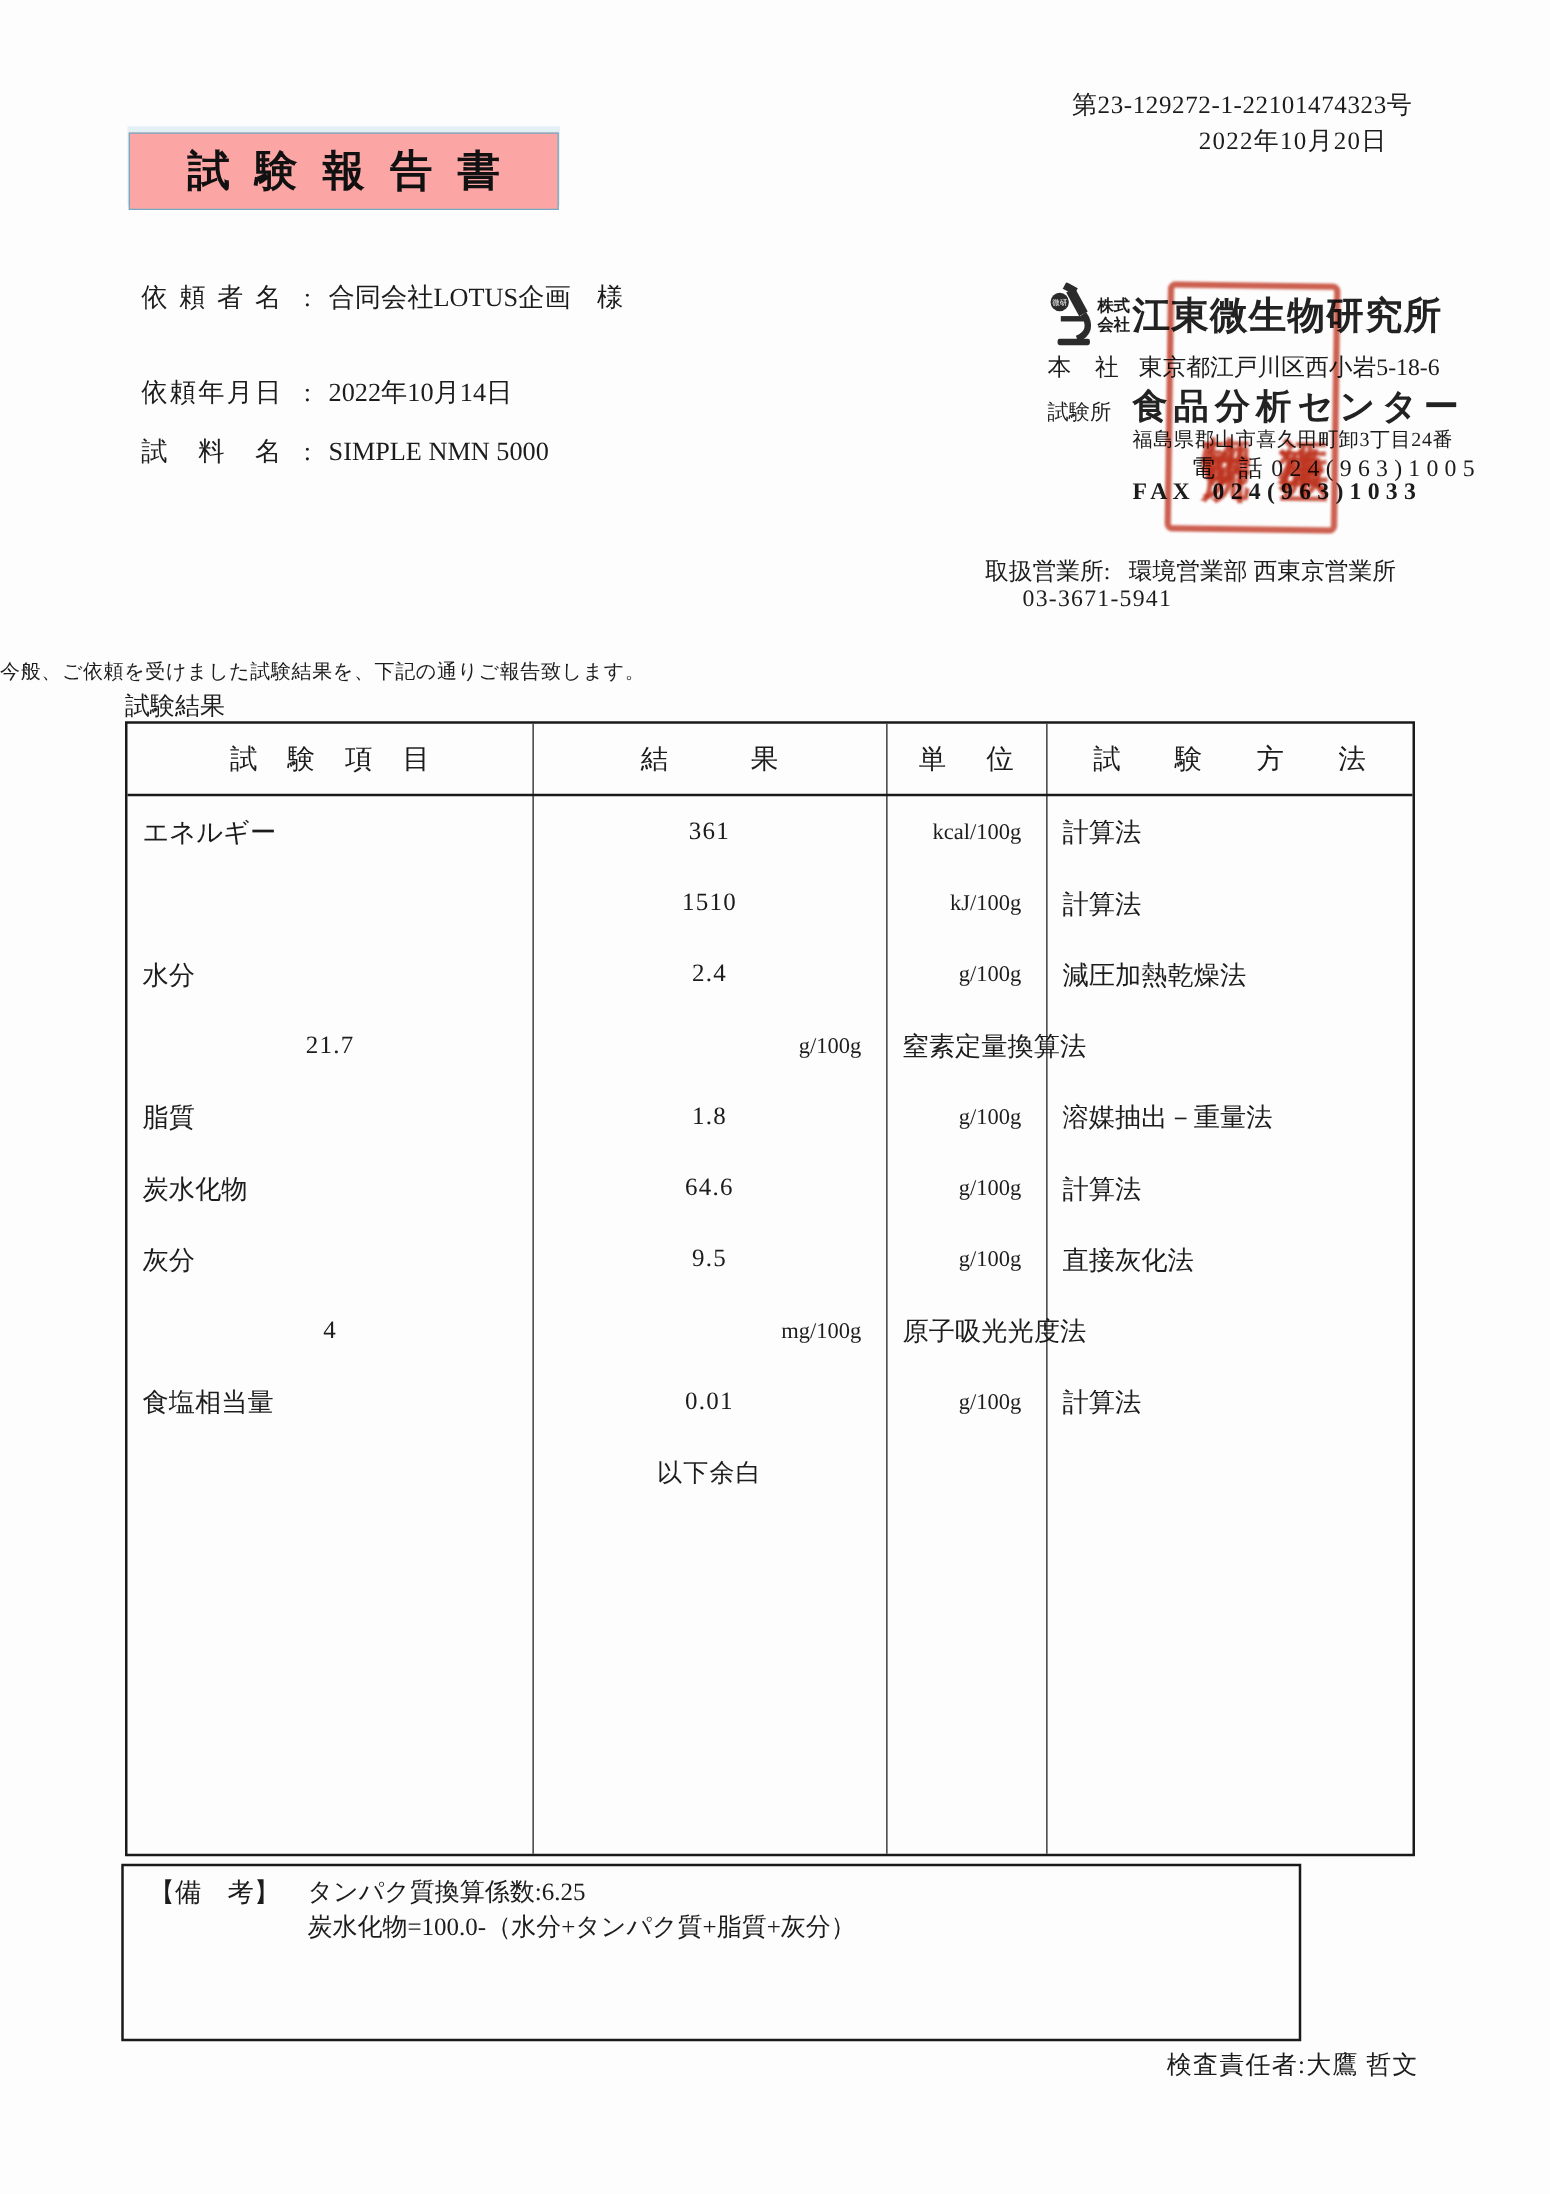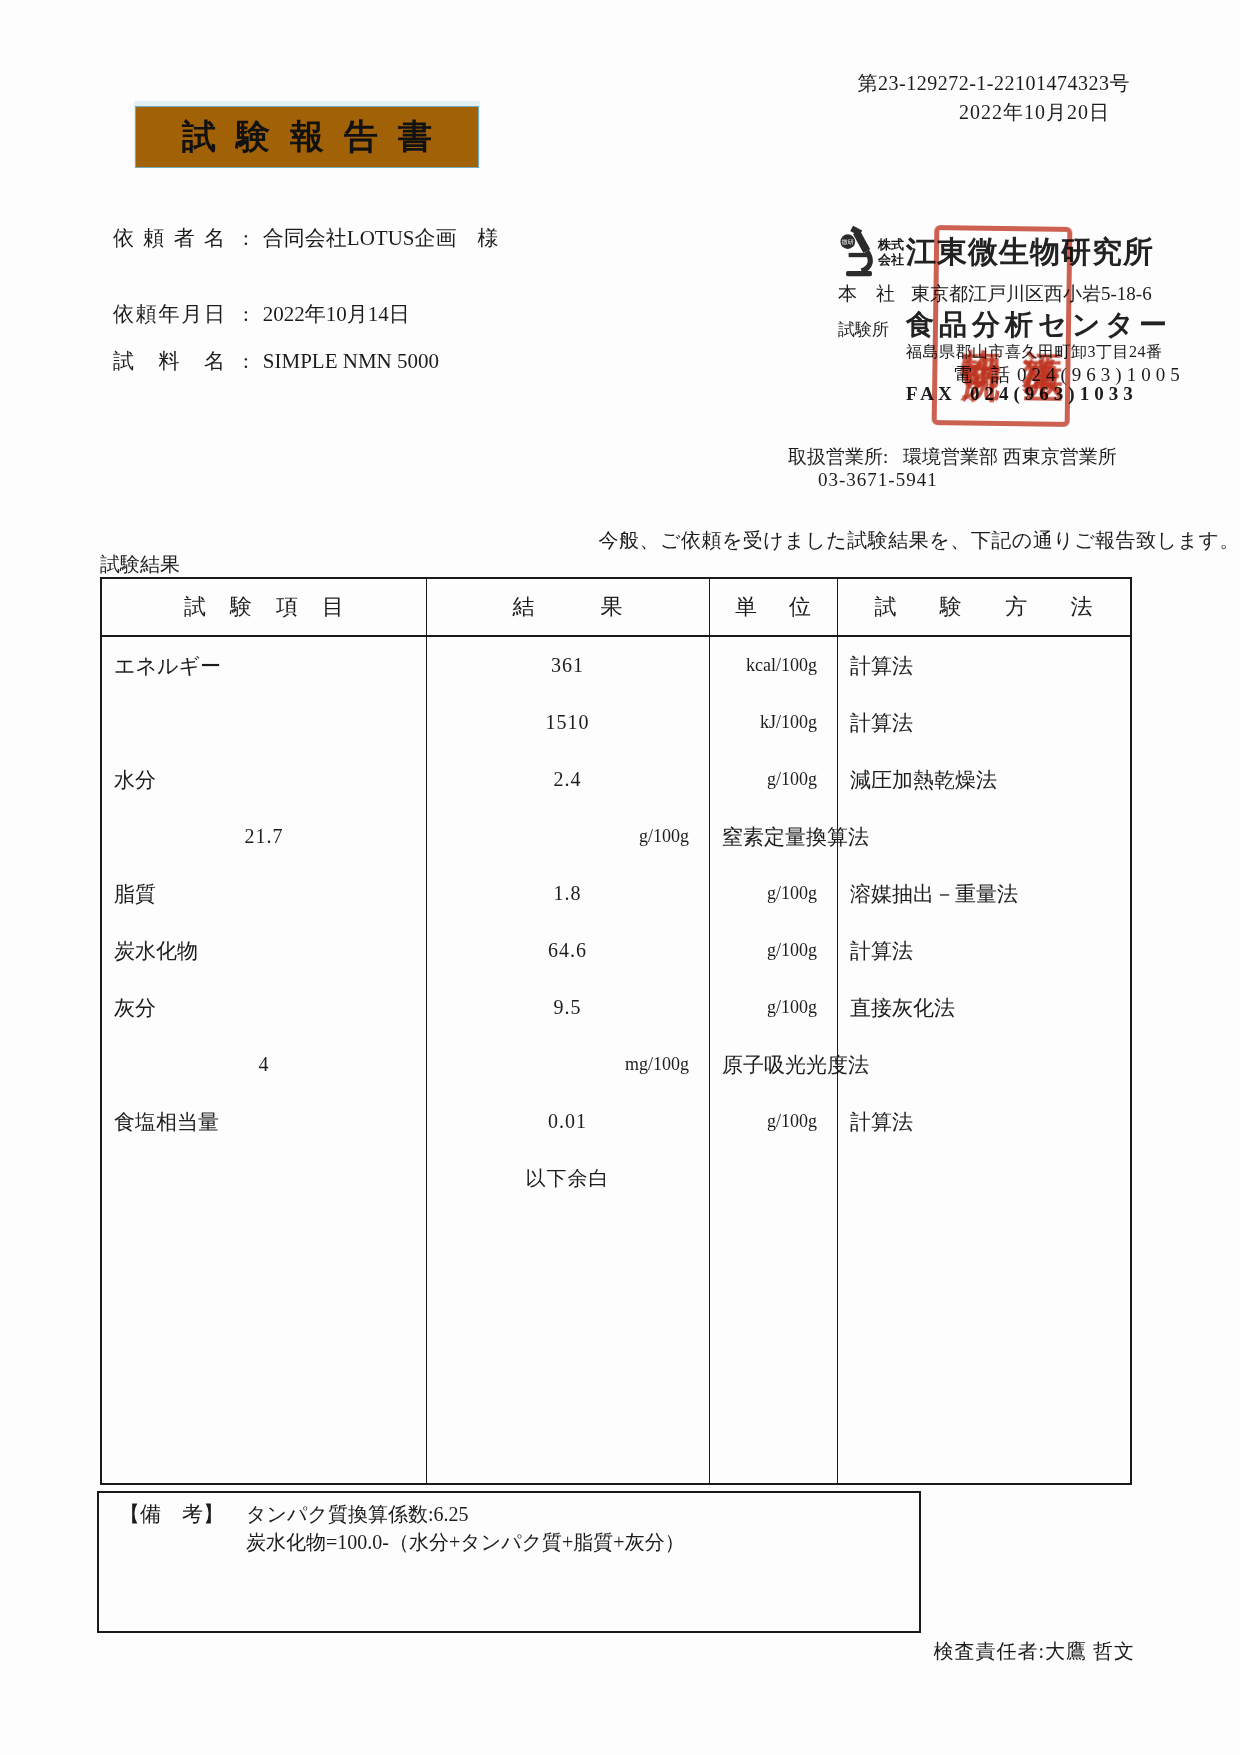--- a/index.html
+++ b/index.html
@@ -9,23 +9,23 @@
     overflow:hidden;
   }
   .gothic{font-family:"Liberation Sans","DejaVu Sans",sans-serif;}
   .abs{position:absolute;}
 
   
   .report-no{top:70px;right:110px;font-size:20px;letter-spacing:.5px;}
   .report-date{top:99px;right:130px;font-size:20px;letter-spacing:1px;}
 
   
-  .title-box{left:103px;top:106px;width:342px;height:60px;background:#a16207;
+  .title-box{left:103px;top:106px;width:342px;height:60px;background:#fca5a5;
     border:1px solid #72abc2;display:flex;align-items:center;justify-content:center;
-    box-shadow:0 -4px 0 1px #e3f1f7;margin-left:32px;}
+    box-shadow:0 -4px 0 1px #e3f1f7;}
   .title-text{font-weight:bold;font-size:34px;letter-spacing:20px;margin-right:-20px;color:#111;}
 
   
   .info-line{left:113px;font-size:21px;white-space:nowrap;}
   .flabel{display:inline-block;width:112px;text-align:justify;text-align-last:justify;}
   .colon{display:inline-block;padding:0 14px 0 18px;}
 
   
   .logo{left:840px;top:226px;}
   .corp-prefix{left:878px;top:237px;font-size:13px;line-height:15px;font-weight:bold;}
@@ -43,40 +43,40 @@
   .office-tel{left:818px;top:469px;font-size:19px;letter-spacing:1px;}
 
   
   .stamp{left:933px;top:226px;width:138px;height:200px;border:5px solid rgba(192,52,32,.78);
     border-radius:6px;transform:rotate(.8deg);display:flex;gap:2px;padding:5px 3px;
     box-sizing:border-box;color:rgba(192,52,32,.82);filter:blur(.7px);mix-blend-mode:multiply;}
   .stamp-col{writing-mode:vertical-rl;font-size:40px;line-height:1.0;font-weight:bold;
     flex:1;text-align:center;letter-spacing:4px;}
 
   
-  .intro{top:527px;left:0;width:1240px;text-align:right;font-size:20px;letter-spacing:.5px;}
+  .intro{top:527px;left:0;width:1240px;text-align:left;font-size:16px;letter-spacing:.5px;}
   .results-label{left:100px;top:551px;font-size:20px;}
 
   
   .rtable{left:100px;top:577px;width:1032px;height:908px;border:2px solid #1a1a1a;box-sizing:border-box;}
   .vline{position:absolute;top:0;bottom:0;width:1px;background:#1a1a1a;}
   .v1{left:324px;}.v2{left:607px;}.v3{left:735px;}
   .thead{display:grid;grid-template-columns:324px 283px 128px 293px;height:56px;
     border-bottom:2px solid #1a1a1a;align-items:center;text-align:center;font-size:22px;}
   .hspan{display:inline-block;text-align:justify;text-align-last:justify;}
   .hw-item{width:160px;}.hw-result{width:110px;}.hw-unit{width:76px;}.hw-method{width:218px;}
   .trow{display:grid;grid-template-columns:324px 283px 128px 293px;height:57px;align-items:center;}
   .c{white-space:nowrap;}
   .c.item{padding-left:12px;font-size:21px;}
   .c.result{text-align:center;font-size:20px;letter-spacing:1px;}
   .c.unit{text-align:right;padding-right:20px;font-size:18px;}
   .c.method{padding-left:13px;font-size:21px;}
 
   
-  .remarks{left:97px;top:1491px;width:824px;height:142px;border:2px solid #1a1a1a;
+  .remarks{left:97px;top:1491px;width:944px;height:142px;border:2px solid #1a1a1a;
     box-sizing:border-box;display:flex;align-items:flex-start;padding:7px 0 0 20px;}
   .remarks-label{font-size:21px;white-space:nowrap;}
   .remarks-lines{margin-left:22px;font-size:20px;line-height:28px;}
 
   .inspector{top:1638px;right:105px;font-size:20px;letter-spacing:1px;}
 </style>
 </head>
 <body>
 
 <div class="abs report-no">第23-129272-1-22101474323号</div>

